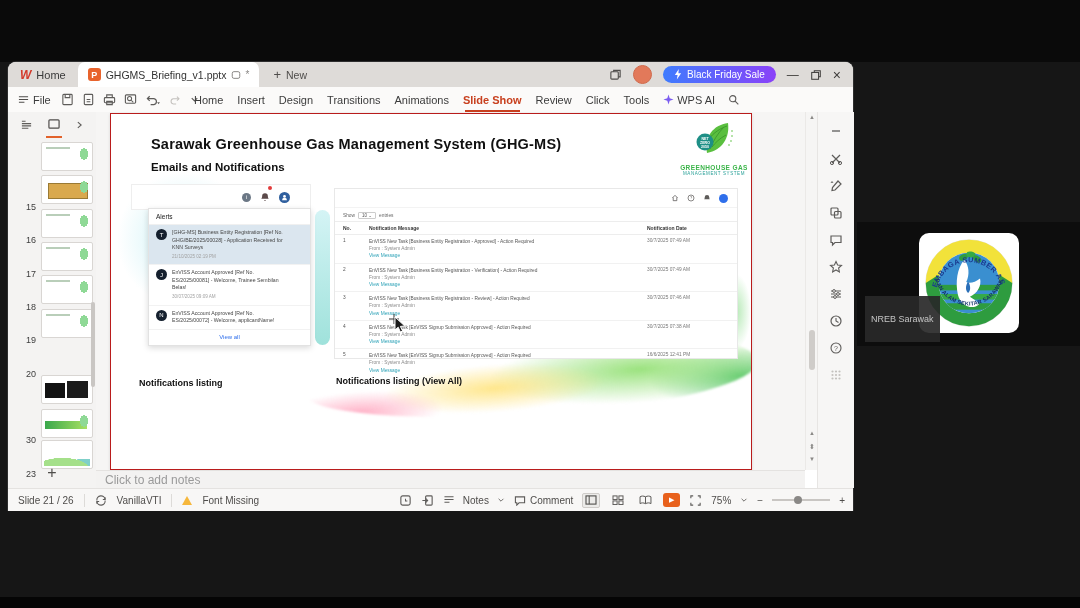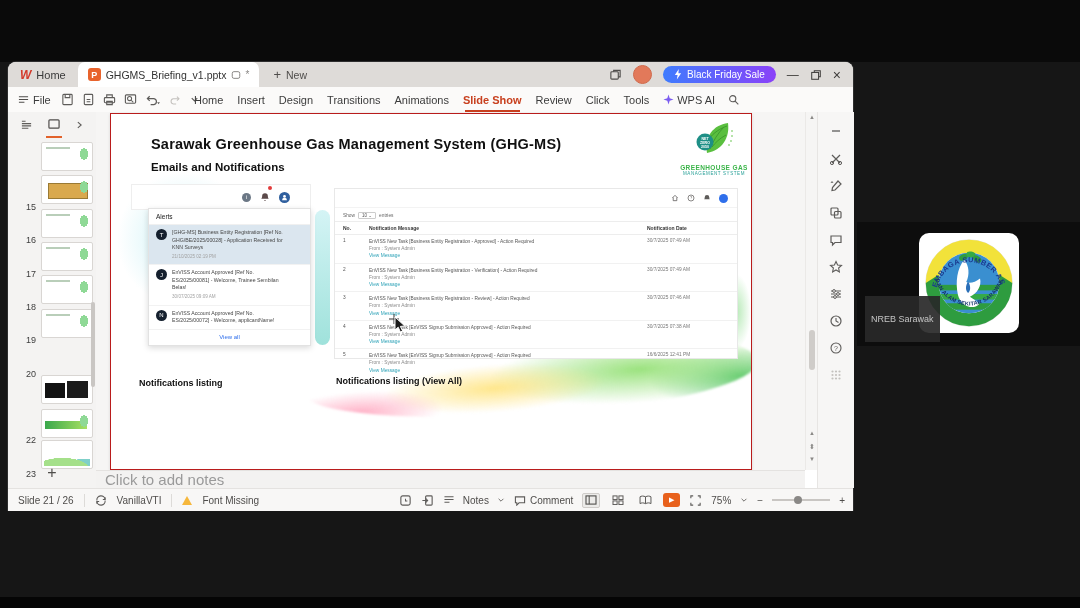--- a/index.html
+++ b/index.html
@@ -103,21 +103,21 @@
   .nt-link{color:#2fa3b8;}
   .nt-date{color:#777;}
   .s-cap{font-size:9px;font-weight:bold;color:#101010;white-space:nowrap;}
   
   .vscroll{left:797px;top:50px;width:12px;height:358px;background:#f6f5f4;border-left:1px solid #ebe9e7;}
   .vthumb{position:absolute;left:3px;top:218px;width:6px;height:40px;background:#cfccc9;border-radius:3px;}
   .scrollglyph{position:absolute;left:0;width:12px;text-align:center;font-size:6px;color:#8a8886;}
   .rail{left:809px;top:50px;width:36px;height:376px;background:#f7f6f5;border-left:1px solid #e7e5e3;}
   .railic{position:absolute;left:11px;color:#5e5c5a;}
   
-  .notes{left:88px;top:408px;width:709px;height:18px;background:#f3f2f1;border-top:1px solid #e4e2e0;font-size:15px;color:#9a9a9a;line-height:18px;padding-left:9px;box-sizing:border-box;}
+  .notes{left:88px;top:408px;width:709px;height:18px;background:#f3f2f1;border-top:1px solid #e4e2e0;font-size:12px;color:#9a9a9a;line-height:18px;padding-left:9px;box-sizing:border-box;}
   .statusbar{left:0;top:426px;width:845px;height:22px;background:#f8f7f6;border-top:1px solid #e4e2e0;display:flex;align-items:center;font-size:10px;color:#4f4d4b;border-radius:0;}
   .sb-left{display:flex;align-items:center;gap:10px;margin-left:10px;}
   .sb-right{display:flex;align-items:center;gap:9px;margin-left:auto;margin-right:8px;}
   .warntri{width:0;height:0;border-left:5px solid transparent;border-right:5px solid transparent;border-bottom:9px solid #f6b73c;position:relative;}
   .viewbtn{display:flex;align-items:center;justify-content:center;width:18px;height:15px;}
   .viewbtn.active{background:#ecebe9;border:1px solid #cfccc9;border-radius:2px;box-sizing:border-box;}
   .playbtn{width:17px;height:14px;background:#e8611c;border-radius:3px;color:#fff;font-size:7px;display:flex;align-items:center;justify-content:center;}
   .zoomslider{position:relative;width:58px;height:2px;background:#c9c6c3;}
   .zoomdot{position:absolute;left:22px;top:-3px;width:8px;height:8px;border-radius:50%;background:#8a8886;}
 
@@ -267,21 +267,21 @@
         </div>
       <div class="thumbrow" style="top:163px">
           <span class="tnum">19</span>
           <div class="th"></div>
         </div>
       <div class="thumbrow" style="top:197px">
           <span class="tnum">20</span>
           <div class="th"></div>
         </div>
       <div class="thumbrow" style="top:263px">
-          <span class="tnum">22</span>
+          <span class="tnum">30</span>
           <div class="th t22"></div>
         </div>
       <div class="thumbrow" style="top:297px">
           <span class="tnum">23</span>
           <div class="th t23"></div>
         </div>
       <div class="thumbrow" style="top:328px">
           <span class="tnum">24</span>
           <div class="th t24"></div>
         </div>

